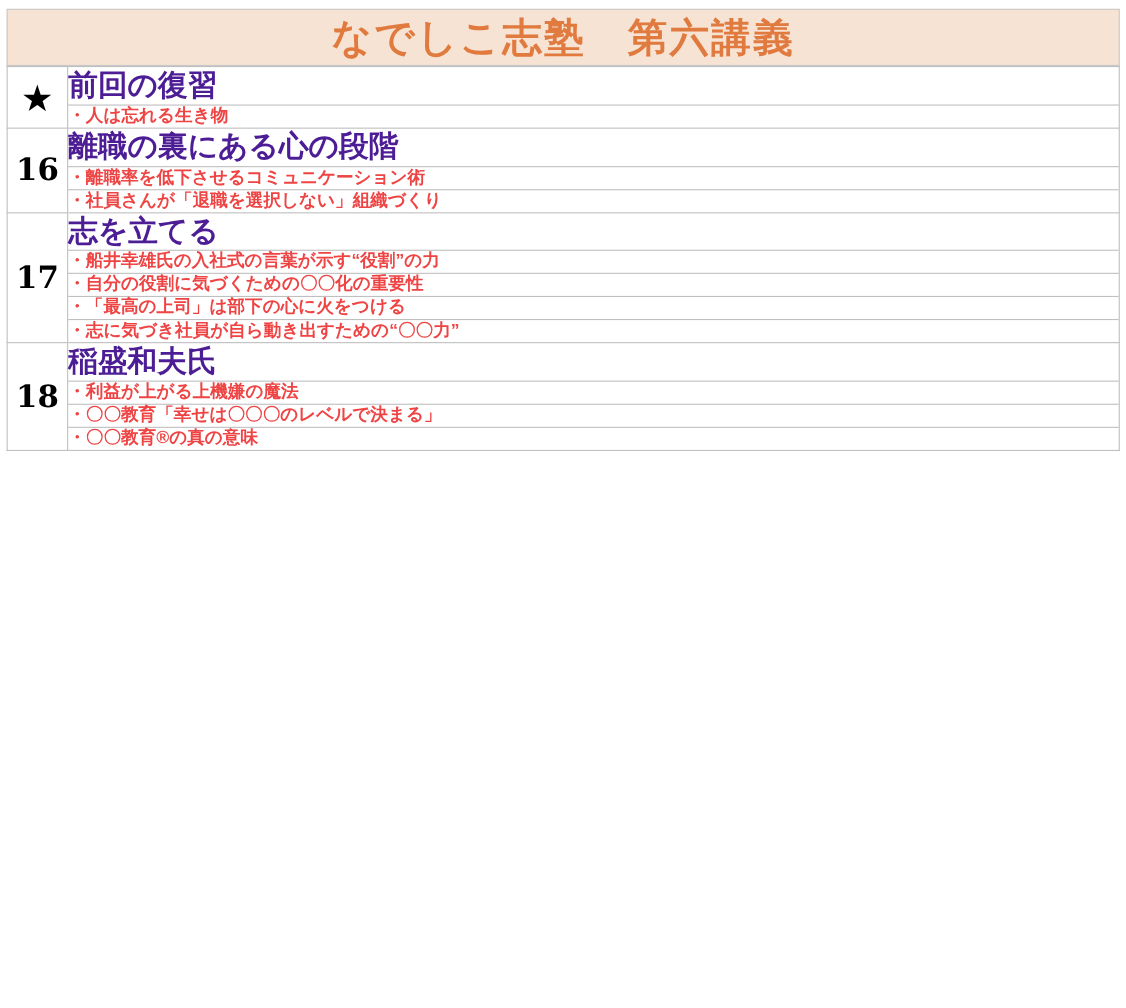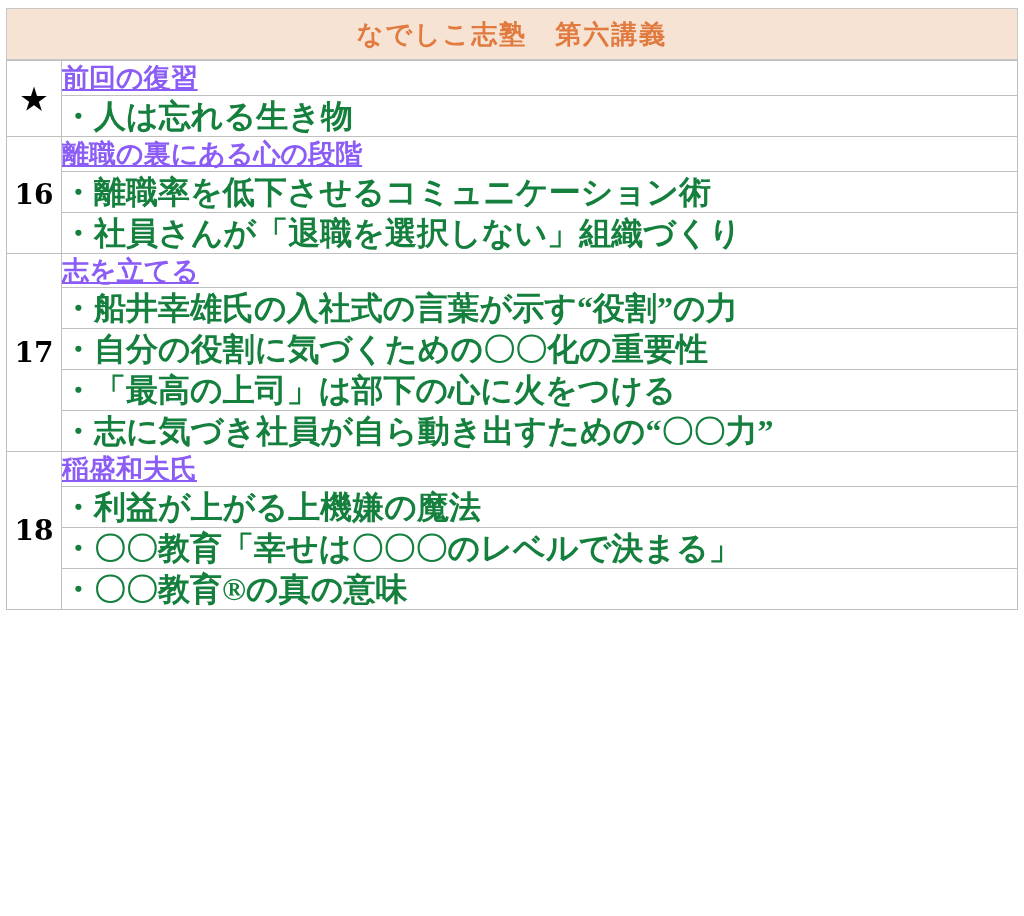--- a/index.html
+++ b/index.html
@@ -30,21 +30,21 @@
     height: 52px;
     background: #f7e3d3;
     border: 1px solid #c8c8c8;
     display: flex;
     align-items: center;
     justify-content: center;
   }
   .title-text {
     font-family: "DejaVu Serif", "Liberation Serif", serif;
     font-weight: bold;
-    font-size: 26px;
+    font-size: 36px;
     letter-spacing: 2px;
     color: #e07a3f;
     white-space: nowrap;
   }
 
   
   table.outline {
     border-collapse: collapse;
     table-layout: fixed;
     width: 1012px;
@@ -81,30 +81,29 @@
     border-bottom: 1px solid #bfbfbf;
     padding: 0;
   }
   table.inner tr:last-child td {
     border-bottom: none;
   }
   .heading {
     font-family: "DejaVu Serif", "Liberation Serif", serif;
     font-weight: bold;
     font-size: 27px;
-    color: #8b5cf6;
+    color: #4c1d95;
     padding: 7px 0 7px 10px;
     line-height: 1.25;
     white-space: nowrap;
-    text-decoration: underline;
   }
   .bullet {
-    font-family: Liberation Serif, serif;
-    font-size: 32px;
-    color: #15803d;
+    font-family: Liberation Sans, sans-serif;
+    font-size: 16px;
+    color: #ef4444;
     font-weight: bold;
     padding: 8px 0 8px 10px;
     line-height: 1.25;
     white-space: nowrap;
   }
 </style>
 </head>
 <body>
 
 <div class="sheet">

